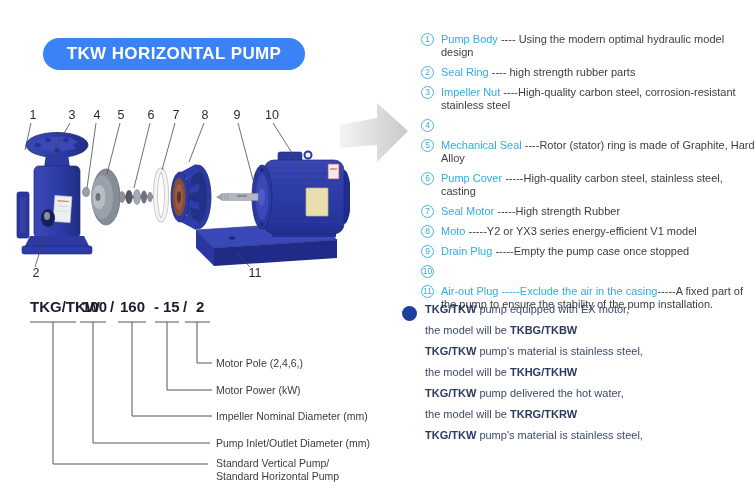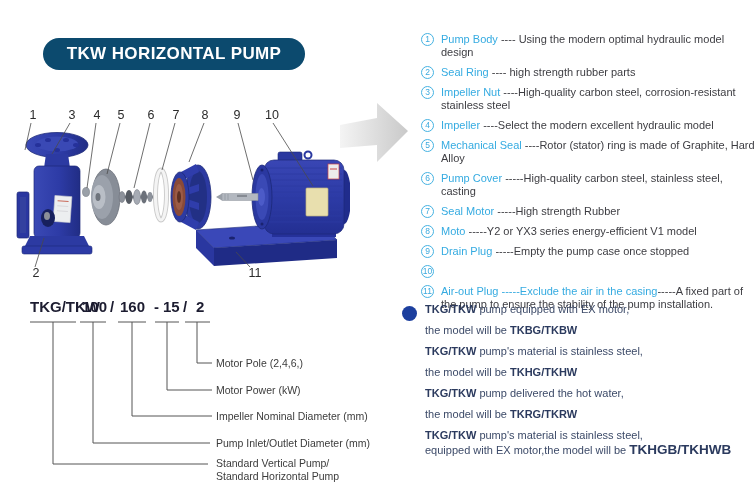--- a/index.html
+++ b/index.html
@@ -5,21 +5,21 @@
   * { margin:0; padding:0; box-sizing:border-box; }
   html,body { background:#ffffff; }
   .page {
     position:relative; width:756px; height:500px; background:#ffffff;
     font-family:"Liberation Sans", sans-serif; overflow:hidden;
   }
 
   
   .banner {
     position:absolute; left:43px; top:38px; width:262px; height:32px;
-    background:#0c4a6e; border-radius:16px;
+    background:#3b82f6; border-radius:16px;
     display:flex; align-items:center; justify-content:center;
   }
   .banner-title {
     color:#ffffff; font-size:17px; font-weight:bold; letter-spacing:.4px;
   }
 
   
   .diagram-svg { position:absolute; left:10px; top:100px; }
   .callout-num { font-size:12.5px; fill:#2b2b2b; font-family:"Liberation Sans",sans-serif; }
   .leader { stroke:#4a4a4a; stroke-width:.8; fill:none; }
@@ -231,21 +231,20 @@
         <span class="ptxt"><span class="pname">Seal Ring</span><span class="pdesc"> ---- high strength rubber parts</span></span>
       </div>
 
       <div class="part-item">
         <span class="pnum">3</span>
         <span class="ptxt"><span class="pname">Impeller Nut</span><span class="pdesc"> ----High-quality carbon steel, corrosion-resistant stainless steel</span></span>
       </div>
 
       <div class="part-item">
         <span class="pnum">4</span>
-        <span class="ptxt"><span class="pname">Impeller</span><span class="pdesc"> ----Select the modern excellent hydraulic model</span></span>
       </div>
 
       <div class="part-item">
         <span class="pnum">5</span>
         <span class="ptxt"><span class="pname">Mechanical Seal</span><span class="pdesc"> ----Rotor (stator) ring is made of Graphite, Hard Alloy</span></span>
       </div>
 
       <div class="part-item">
         <span class="pnum">6</span>
         <span class="ptxt"><span class="pname">Pump Cover</span><span class="pdesc"> -----High-quality carbon steel, stainless steel, casting</span></span>
@@ -321,18 +320,17 @@
         <div class="note-line"><span class="nlead">TKG/TKW</span><span class="nrest"> pump's material is stainless steel,</span></div>
 
         <div class="note-line"><span class="nrest">the model will be </span><span class="ncode">TKHG/TKHW</span></div>
 
         <div class="note-line"><span class="nlead">TKG/TKW</span><span class="nrest"> pump delivered the hot water,</span></div>
 
         <div class="note-line"><span class="nrest">the model will be </span><span class="ncode">TKRG/TKRW</span></div>
 
         <div class="note-line"><span class="nlead">TKG/TKW</span><span class="nrest"> pump's material is stainless steel,</span></div>
 
-        <div class="note-line"><span class="nrest">equipped with EX motor,the model will be </span><span class="ncode">TKHGB/TKHWB</span></div>
 
     </div>
   </div>
 
 </div>
 
 </body></html>

